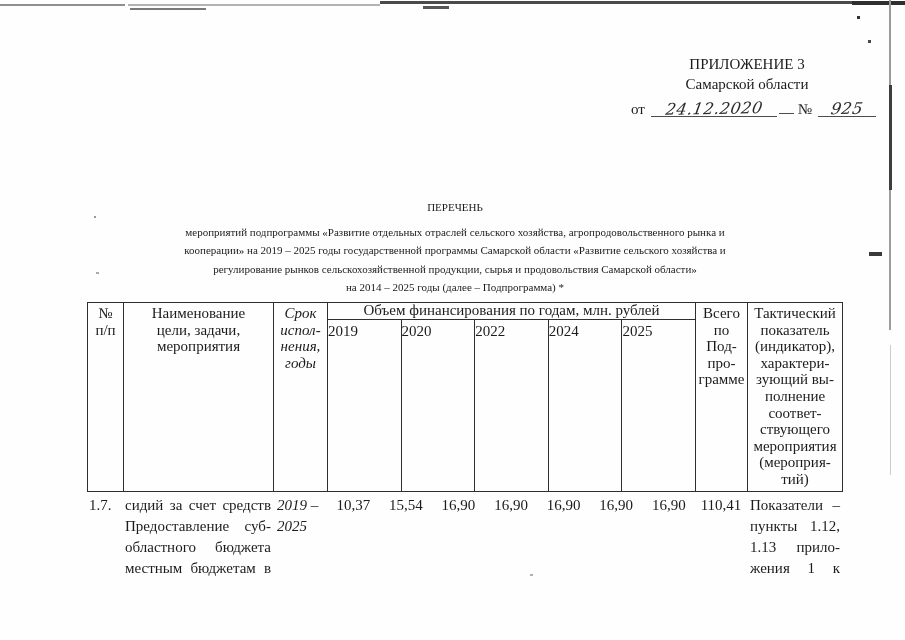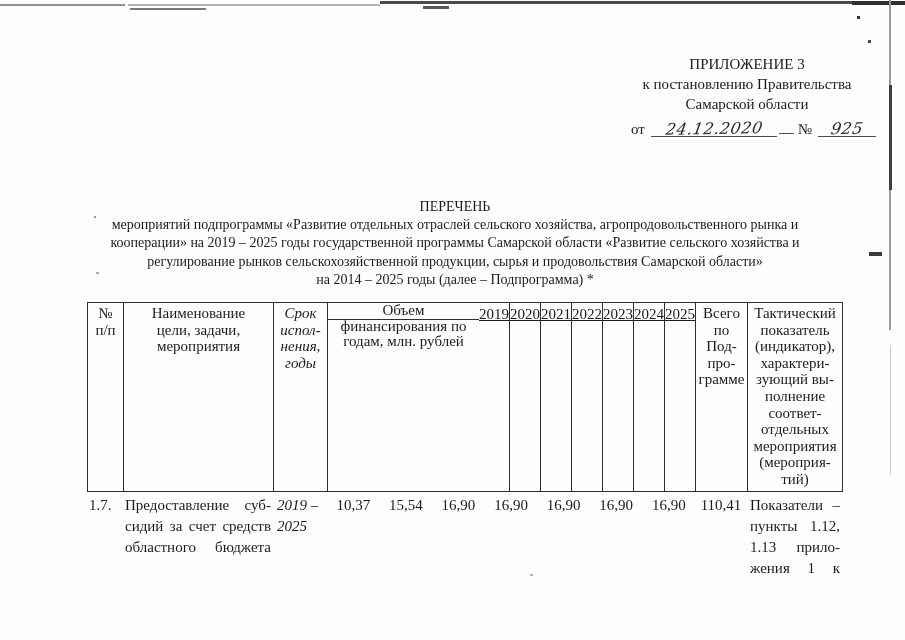--- a/index.html
+++ b/index.html
@@ -43,48 +43,48 @@
   .num-blank  { width: 58px; margin-left: 6px; }
   .hand {
     font-family: "DejaVu Serif", serif; font-style: italic;
     font-size: 16px; letter-spacing: 0.5px; display: inline-block;
     transform: skewX(-10deg) rotate(-1deg); color: #2a2a2a; white-space: nowrap;
   }
 
   
   .title-block {
     position: absolute; left: 57px; top: 198px; width: 796px;
-    text-align: center; font-size: 14px; line-height: 18.2px;
-  }
-  .title-sub { white-space: pre-line; }
+    text-align: center; font-size: 11px; line-height: 18.2px;
+  }
+  .title-sub { white-space: pre-line; margin-top: 7px; }
 
   
   .tbl { position: absolute; left: 87px; top: 302px; width: 756px; font-size: 15px; }
   .thead {
     display: flex; align-items: stretch; height: 190px;
     border: 1.5px solid #2e2e2e; box-sizing: border-box;
     line-height: 16.6px;
   }
   .c { box-sizing: border-box; }
   .thead > .c { border-right: 1.5px solid #2e2e2e; }
   .thead > .c:last-child { border-right: none; }
   .c-num  { width: 36px; }
   .c-name { width: 150px; }
   .c-term { width: 54px; font-style: italic; }
   .c-years { width: 368px; }
-  .thead .c-years { display: flex; flex-direction: row; }
+  .thead .c-years { display: flex; flex-direction: column; }
   .c-total { width: 52px; }
   .c-ind { flex: 1; }
   .hcell { text-align: center; padding-top: 2px; white-space: pre-line; }
   .fin-title {
     height: 17px; border-bottom: 1.5px solid #2e2e2e;
     text-align: center; line-height: 15.5px; box-sizing: border-box;
   }
   .years-row { flex: 1; display: flex; }
-  .ycell { flex: 1; border-right: 1.5px solid #2e2e2e; text-align: center; padding-top: 3px; box-sizing: border-box; text-decoration: underline; }
+  .ycell { flex: 1; border-right: 1.5px solid #2e2e2e; padding-top: 3px; box-sizing: border-box; }
   .ycell:last-child { border-right: none; }
 
   .trow { display: flex; margin-top: 3px; line-height: 21px; font-size: 15px; justify-content: center; }
   .trow .c-num { padding-left: 2px; }
   .rname { padding: 0 2px; }
   .jline { text-align: justify; text-align-last: justify; }
   .rterm { white-space: pre-line; padding-left: 4px; }
   .trow .c-years { display: flex; }
   .vcell { flex: 1; text-align: center; }
   .rtotal { text-align: center; }
@@ -107,21 +107,20 @@
   <div class="art r4"></div>
   <div class="art d1"></div>
   <div class="art d2"></div>
   <div class="art dash"></div>
   <div class="art d3"></div>
   <div class="art d4"></div>
   <div class="art d5"></div>
 
   <div class="appendix">
     <div>ПРИЛОЖЕНИЕ 3</div>
-    <div>к постановлению Правительства</div>
     <div>Самарской области</div>
     <div class="from-line">
       <span>от</span><span class="blank date-blank"><span class="hand">24.12.2020</span></span><span class="blank mini-blank"></span><span>№</span><span class="blank num-blank"><span class="hand">925</span></span>
     </div>
   </div>
 
   <div class="title-block">
     <div class="title-head">ПЕРЕЧЕНЬ</div>
     <div class="title-sub">мероприятий подпрограммы «Развитие отдельных отраслей сельского хозяйства, агропродовольственного рынка и
 кооперации» на 2019 – 2025 годы государственной программы Самарской области «Развитие сельского хозяйства и
@@ -138,51 +137,50 @@
 мероприятия</div>
       <div class="c c-term hcell">Срок
 испол-
 нения,
 годы</div>
       <div class="c c-years">
         <div class="fin-title">Объем финансирования по годам, млн. рублей</div>
         <div class="years-row">
           <div class="ycell">2019</div>
           <div class="ycell">2020</div>
-          <div class="ycell">2021</div>
           <div class="ycell">2022</div>
-          <div class="ycell">2023</div>
           <div class="ycell">2024</div>
           <div class="ycell">2025</div>
         </div>
       </div>
       <div class="c c-total hcell">Всего
 по
 Под-
 про-
 грамме</div>
       <div class="c c-ind hcell">Тактический
 показатель
 (индикатор),
 характери-
 зующий вы-
 полнение
 соответ-
-отдельных
+ствующего
 мероприятия
 (мероприя-
 тий)</div>
     </div>
 
     <div class="trow">
       <div class="c c-num">1.7.</div>
       <div class="c c-name rname">
+        <div class="jline">сидий за счет средств</div>
         <div class="jline">Предоставление суб-</div>
-        <div class="jline">сидий за счет средств</div>
         <div class="jline">областного бюджета</div>
+        <div class="jline">местным бюджетам в</div>
       </div>
       <div class="c c-term rterm">2019 –
 2025</div>
       <div class="c c-years">
         <div class="vcell">10,37</div>
         <div class="vcell">15,54</div>
         <div class="vcell">16,90</div>
         <div class="vcell">16,90</div>
         <div class="vcell">16,90</div>
         <div class="vcell">16,90</div>

